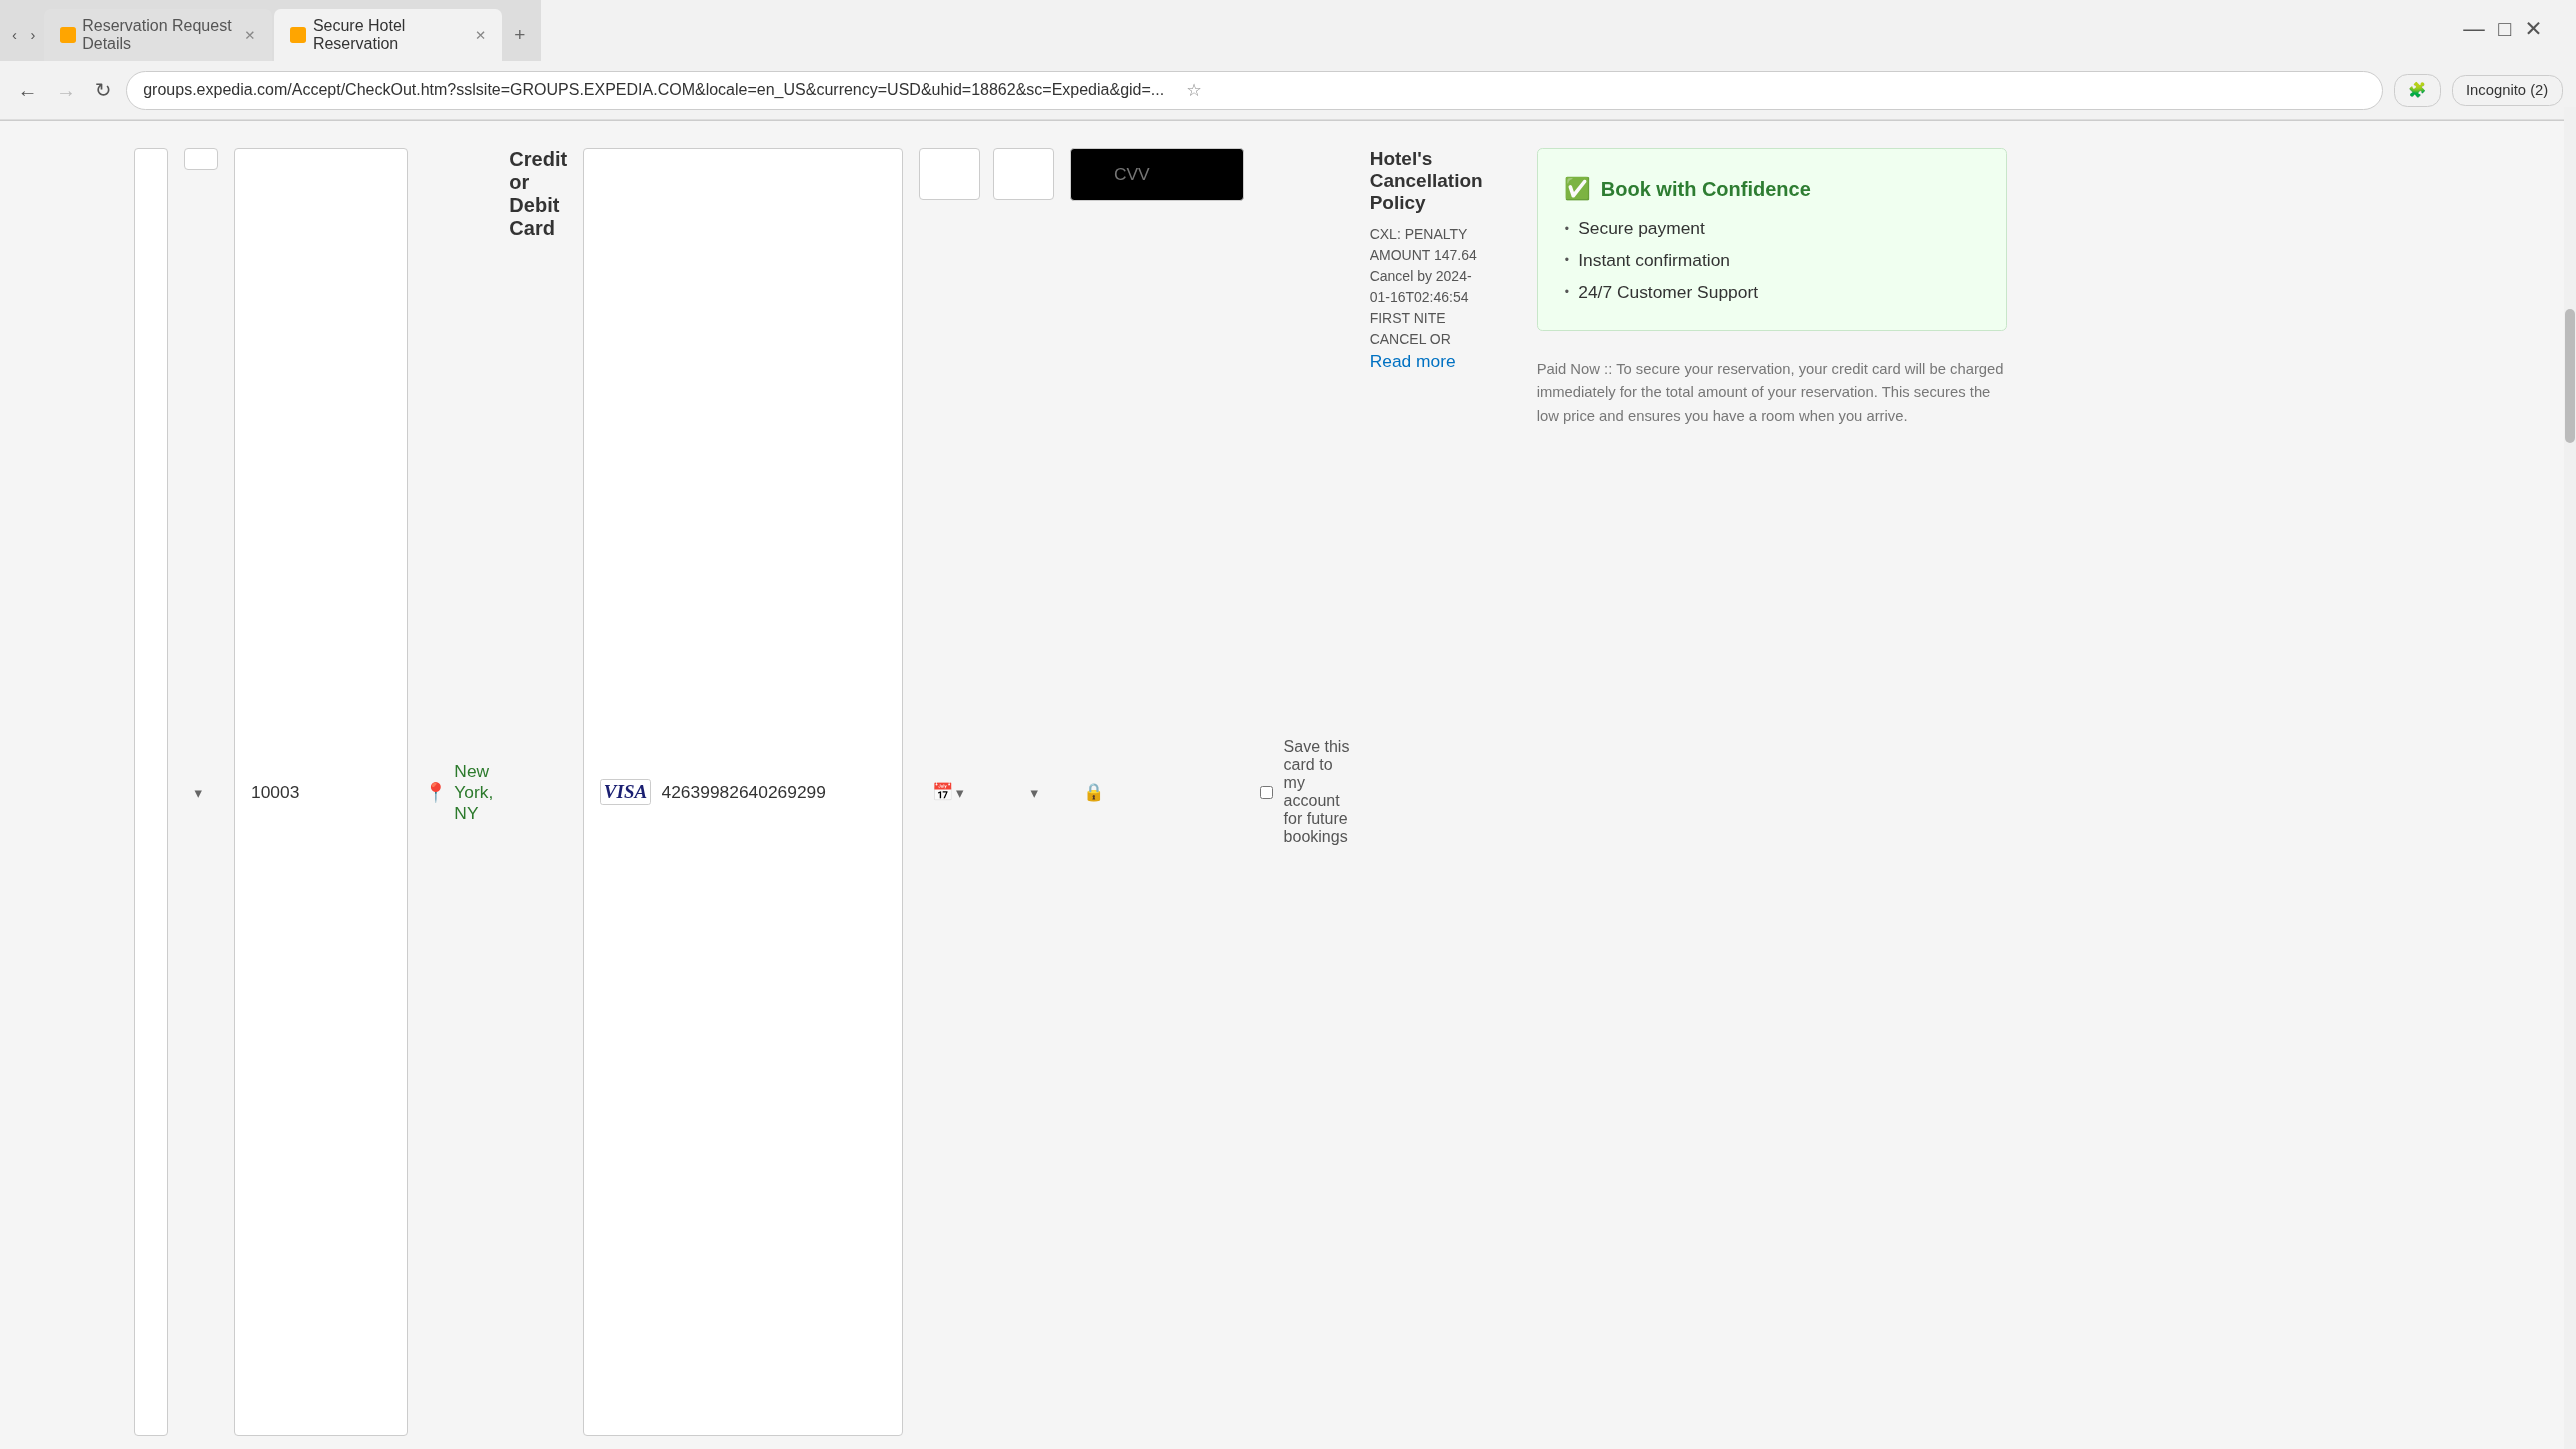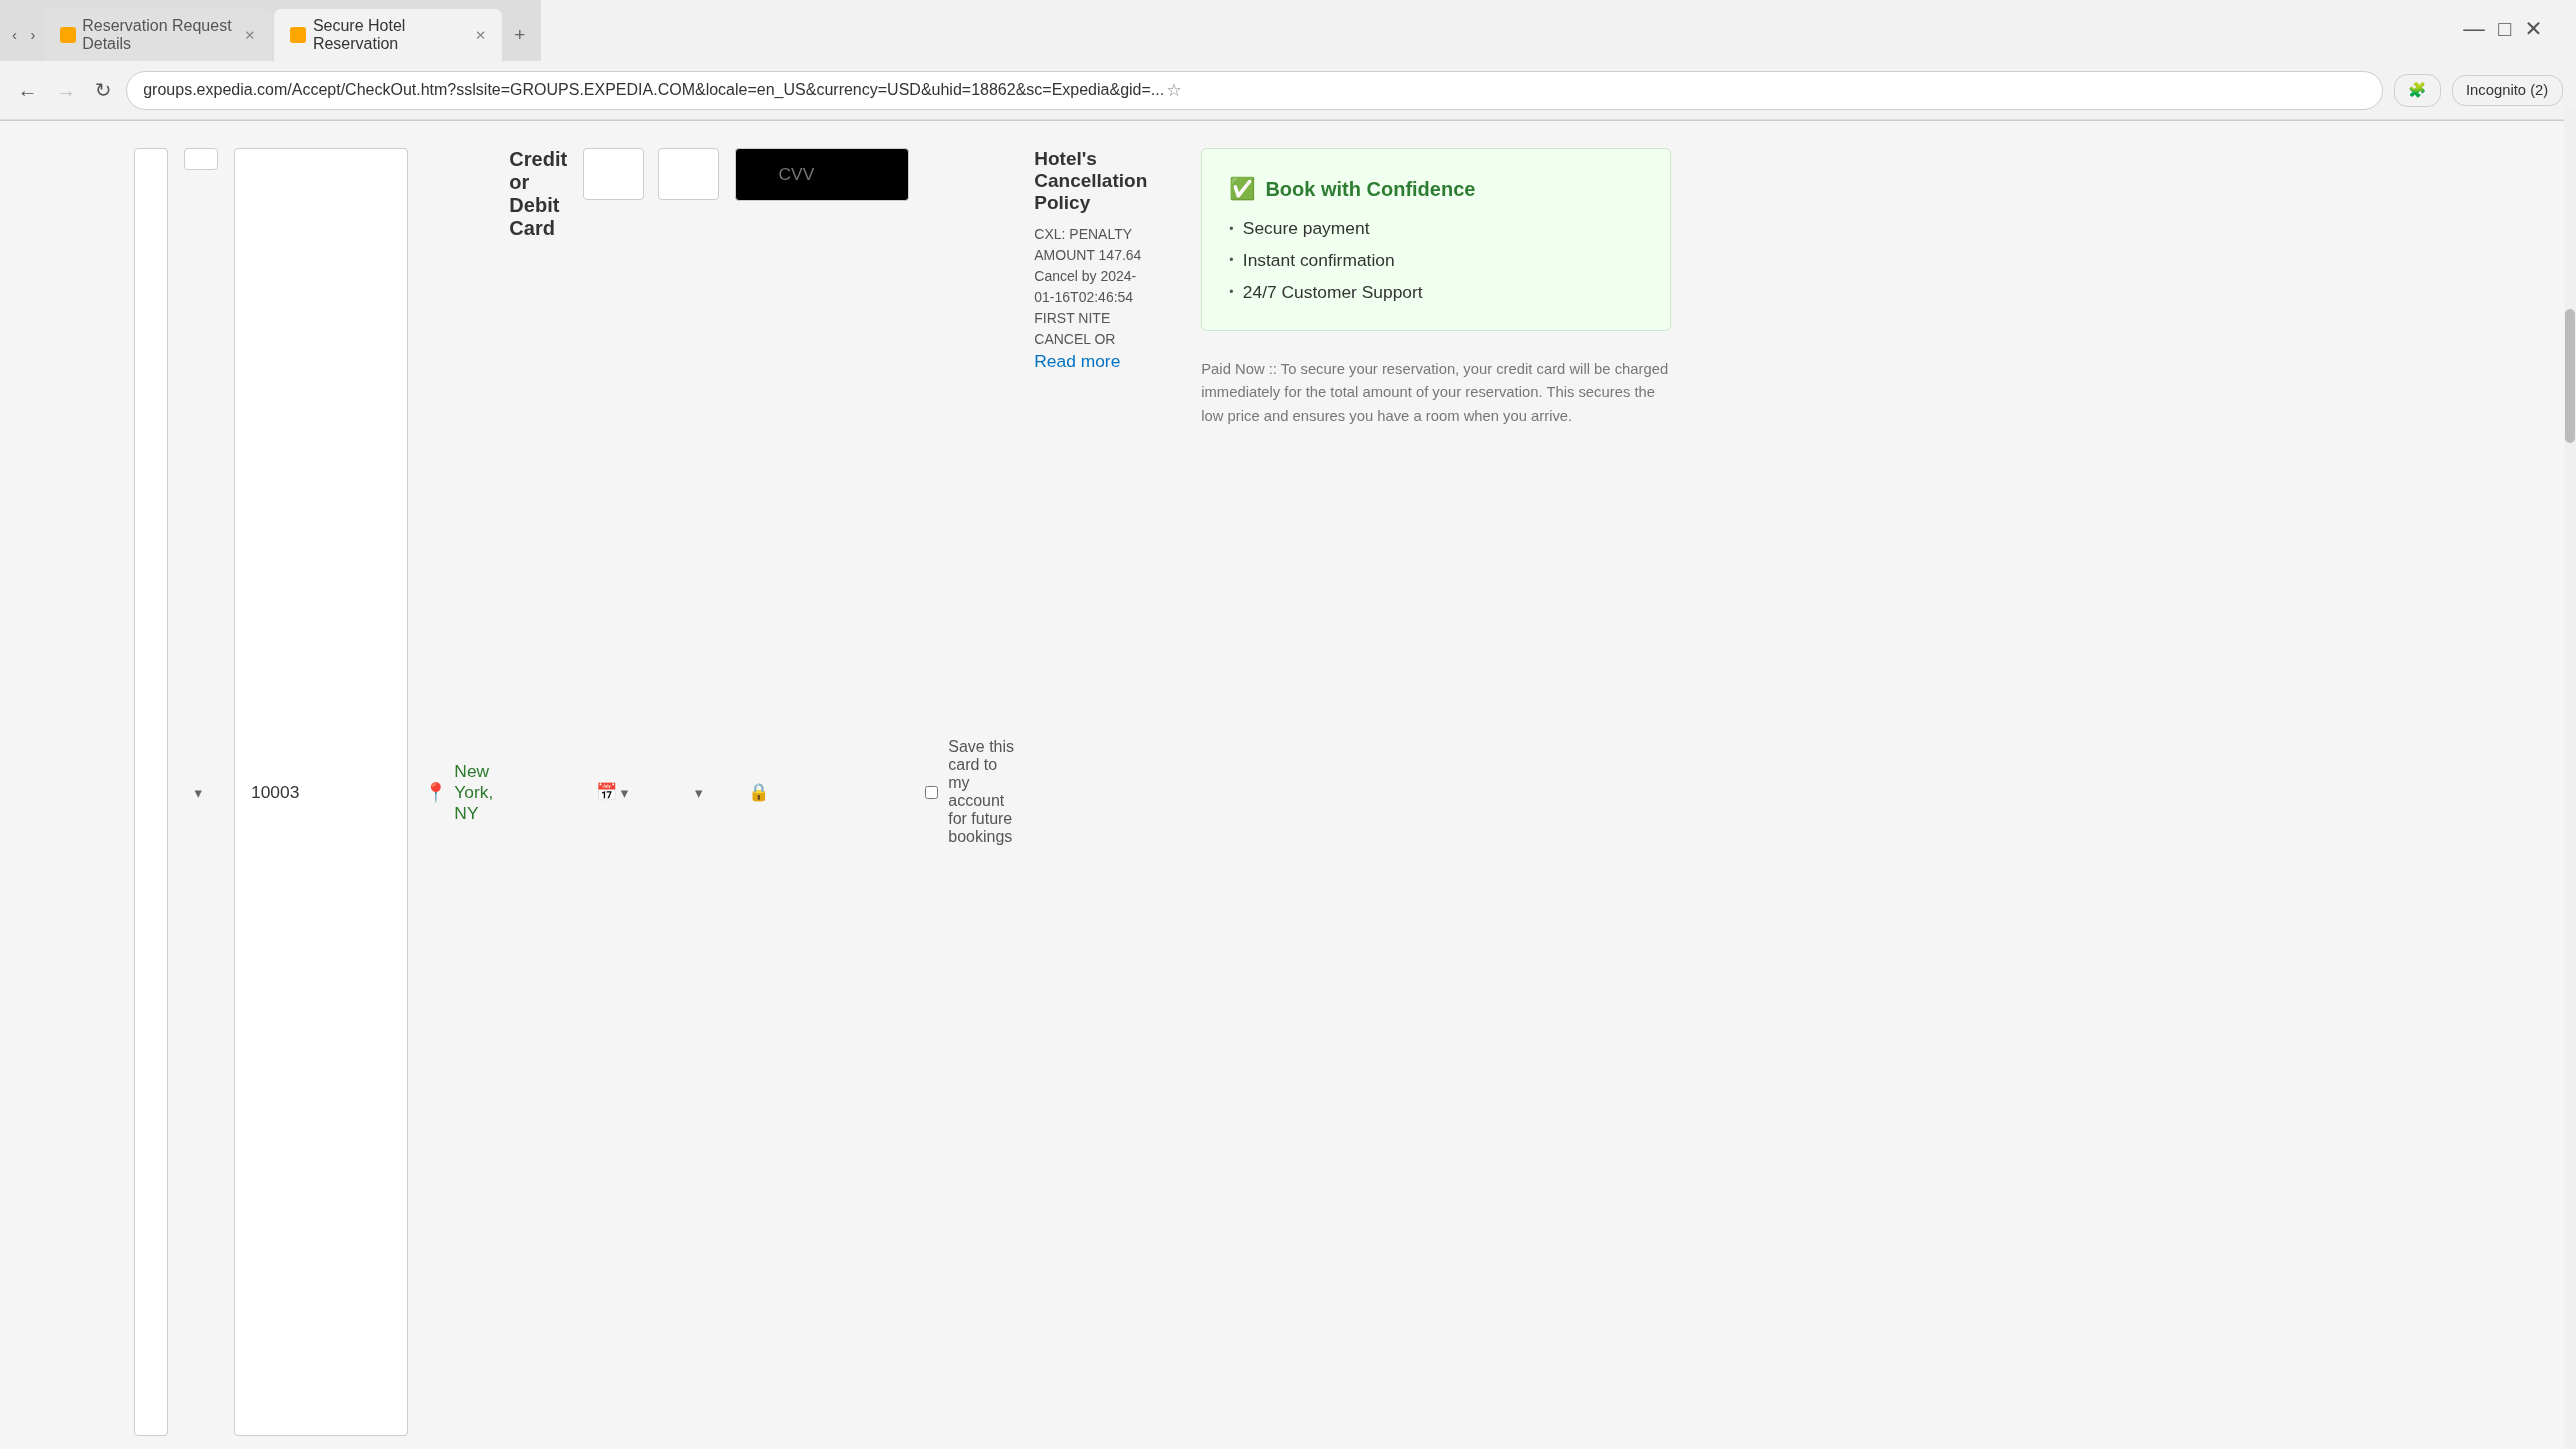--- a/index.html
+++ b/index.html
@@ -129,21 +129,21 @@
     .address-bar {
       flex: 1;
       background: white;
       border: 0.7px solid #ccc;
       border-radius: 20px;
       padding: 8px 16px;
       font-size: 16px;
       color: #333;
       display: flex;
       align-items: center;
-      gap: 2px;
+      gap: 22px;
     }
 
     .address-text {
       overflow: hidden;
       text-overflow: ellipsis;
       white-space: nowrap;
       font-size: 16px;
       color: #333;
     }
 
@@ -541,20 +541,24 @@
 
     <input class="input-field" type="text" style="width: 174px;" value="10003">
 
     <div class="location-text">
       <span class="location-pin">📍</span>
       <span>New York, NY</span>
     </div>
 
     <div class="section-title">Credit or Debit Card</div>
 
+    <div class="card-input-wrapper">
+      <span class="visa-logo">VISA</span>
+      <input class="card-number-input" type="text" value="42639982640269299" style="">
+    </div>
 
     <div class="expiry-row">
 
       <div class="expiry-select-wrapper">
         <span class="cal-icon">📅</span>
         <select class="expiry-select">
           <option value="">Month</option>
           <option>January</option>
           <option>February</option>
           <option>March</option>

